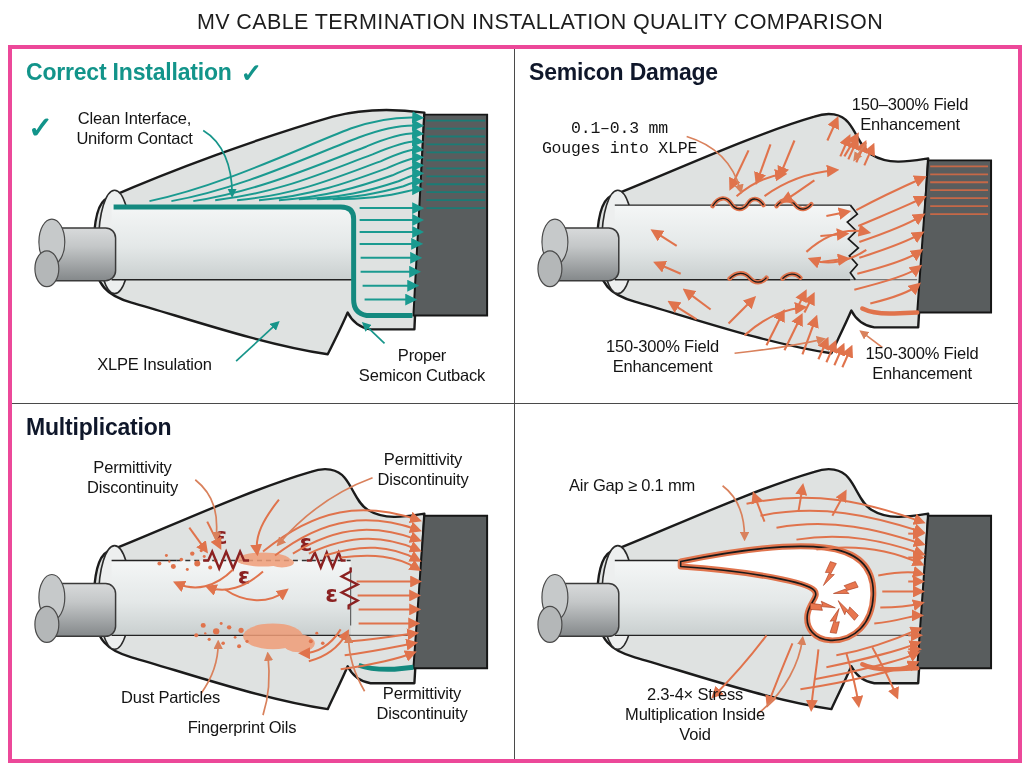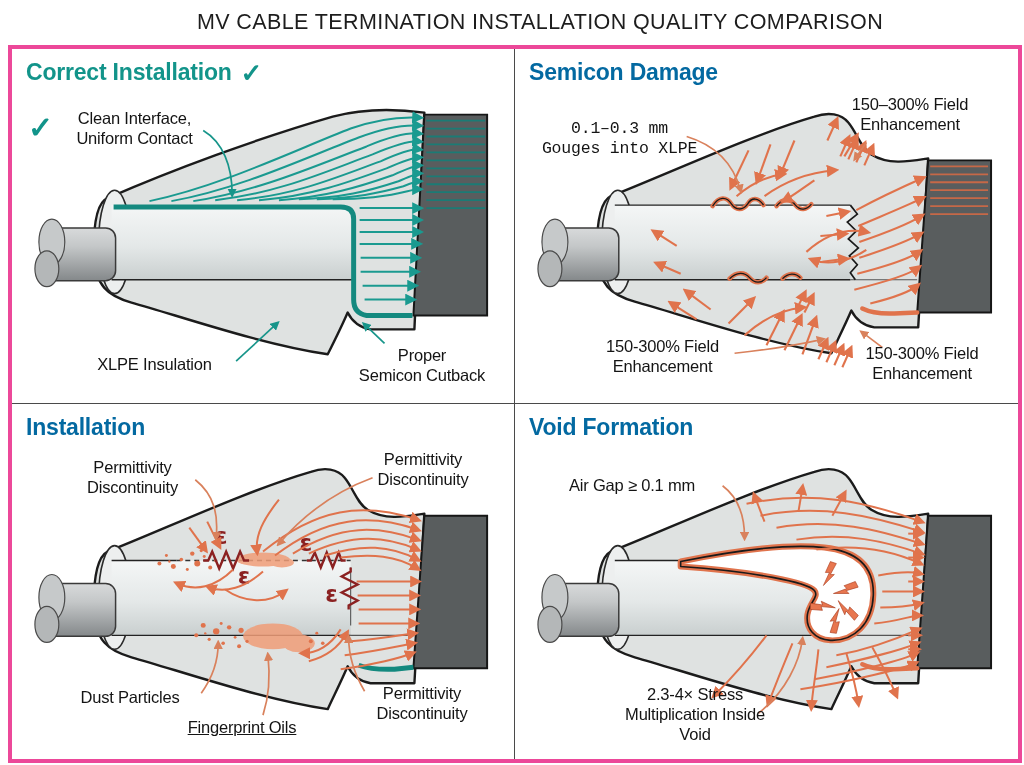--- a/index.html
+++ b/index.html
@@ -8,21 +8,21 @@
   .main-title{position:absolute;left:0;top:10px;width:1024px;text-align:center;
               font-size:21.5px;font-weight:500;letter-spacing:.4px;color:#1d1d1d;padding-left:28px;}
   .figure{position:absolute;left:8px;top:45px;width:1006px;height:710px;
           border:4px solid #ec4899;display:grid;grid-template-columns:1fr 1fr;grid-template-rows:1fr 1fr;background:#fff;}
   .quad{position:relative;overflow:hidden;}
   .q1{border-right:1.5px solid #4a4a4a;border-bottom:1.5px solid #4a4a4a;}
   .q2{border-bottom:1.5px solid #4a4a4a;}
   .q3{border-right:1.5px solid #4a4a4a;}
   .art{position:absolute;inset:0;width:100%;height:100%;}
   .q-head{position:absolute;left:14px;top:10px;font-size:23px;font-weight:bold;letter-spacing:-.2px;display:flex;align-items:center;gap:9px;}
-  .teal-t{color:#12948a;} .or-t{color:#0369a1;}
+  .teal-t{color:#12948a;} .or-t{color:#0f172a;}
   .chk{color:#12948a;font-weight:bold;}
   .q-head .chk{font-size:26px;line-height:1;}
   .chk-big{position:absolute;font-size:30px;line-height:1;color:#12948a;font-weight:bold;}
   .lbl{position:absolute;font-size:16.5px;line-height:1.2;text-align:center;white-space:pre-line;
        letter-spacing:-.2px;color:#141414;}
   
   .body-shape{fill:#dfe2e1;stroke:#1b1b1b;stroke-width:2.4;stroke-linejoin:round;}
   .lug{fill:#595d5e;stroke:#161616;stroke-width:2;}
   .ring{fill:#edefef;stroke:#2a2a2a;stroke-width:1.6;}
   .edge{stroke:#222;stroke-width:1.4;fill:none;}
@@ -364,28 +364,28 @@
         </g>
         <g class="ld">
           <path d="M184,76 C204,92 207,112 205,134"></path>
           <path d="M362,74 C324,88 292,112 268,140"></path>
           <path d="M190,290 C203,272 207,254 207,240"></path>
           <path d="M252,312 C259,290 259,270 257,252"></path>
           <path d="M354,288 C342,268 338,252 338,234"></path>
         </g>
       </svg>
       <div class="q-head or-t">
-        <span>Installation</span>
+        <span>Multiplication</span>
       </div>
       <div class="lbl" style="left:33px;top:54px;width:175px;">Permittivity
 Discontinuity</div>
       <div class="lbl" style="left:322px;top:46px;width:178px;">Permittivity
 Discontinuity</div>
-      <div class="lbl" style="left:28px;top:284px;width:180px;">Dust Particles</div>
-      <div class="lbl" style="left:130px;top:314px;width:200px;text-decoration:underline;">Fingerprint Oils</div>
+      <div class="lbl" style="left:28px;top:284px;width:180px;text-align:right;">Dust Particles</div>
+      <div class="lbl" style="left:130px;top:314px;width:200px;">Fingerprint Oils</div>
       <div class="lbl" style="left:320px;top:280px;width:180px;">Permittivity
 Discontinuity</div>
     </div>
 
     <div class="quad q4">
       <svg class="art" viewBox="0 0 504 356" preserveAspectRatio="none">
         <defs>
           <linearGradient id="ins4" x1="0" y1="0" x2="0" y2="1">
               <stop offset="0" stop-color="#f4f6f6"></stop>
               <stop offset=".55" stop-color="#e4e8e8"></stop>
@@ -453,23 +453,20 @@
             <path d="M394,154 H406"></path>
             <path d="M394,178 H406"></path>
           <path d="M394,232 H404"></path>
             <path d="M394,246 H403"></path>
         </g>
         <g class="ld">
           <path d="M208,82 C224,94 230,112 230,134"></path>
           <path d="M244,310 C272,288 285,258 288,236"></path>
         </g>
       </svg>
-      <div class="q-head or-t">
-        <span>Void Formation</span>
-      </div>
       <div class="lbl" style="left:28px;top:72px;width:178px;">Air Gap ≥ 0.1 mm</div>
       <div class="lbl" style="left:50px;top:281px;width:260px;">2.3-4× Stress
 Multiplication Inside
 Void</div>
     </div>
 
   </div>
 </div>
 
 </body></html>

